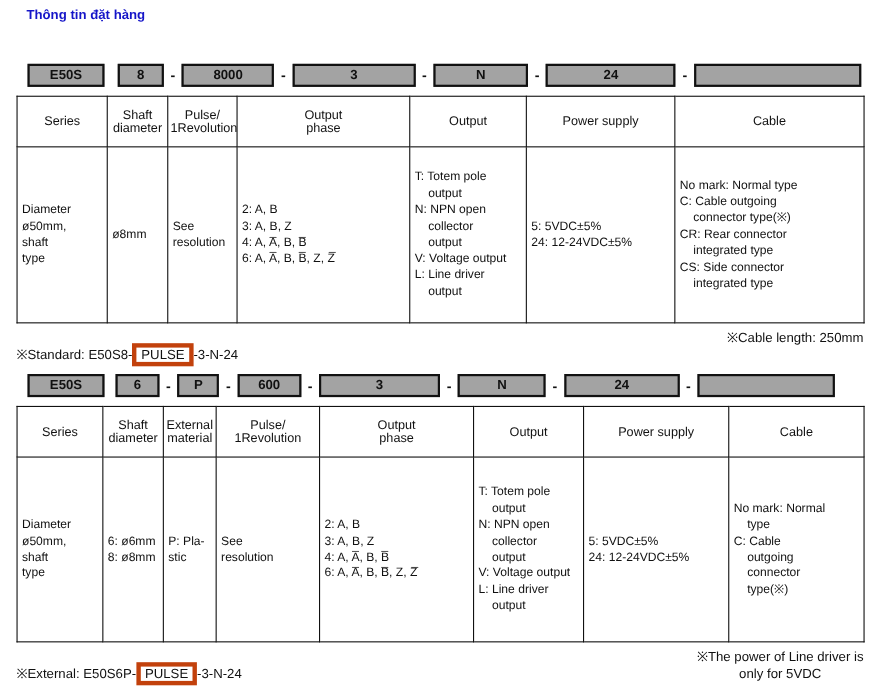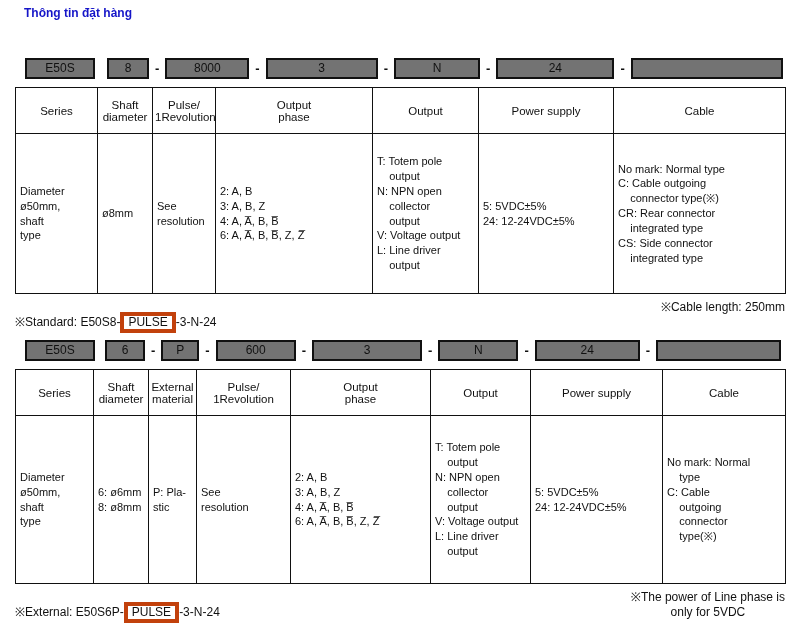--- a/index.html
+++ b/index.html
@@ -15,22 +15,22 @@
     position:absolute; left:24px; top:6px;
     font-size:12px; font-weight:bold; color:#1515c8;
   }
   .section { position:absolute; left:15px; width:770px; }
   .section-1 { top:56px; }
   .section-2 { top:338px; }
 
   .code-row { display:flex; align-items:center; height:24px; margin-bottom:7px; }
   .code-box {
     border:2px solid #111; height:21px; line-height:17px;
-    text-align:center; font-weight:normal; font-size:12px;
-    display:inline-block; background:#737373; flex:none;
+    text-align:center; font-weight:bold; font-size:12px;
+    display:inline-block; background:#a3a3a3; flex:none;
   }
   .dash { font-weight:bold; font-size:13px; padding:0 6px; flex:none; }
 
   table { border-collapse:collapse; table-layout:fixed; width:770px; }
   th, td { border:1px solid #111; vertical-align:middle; }
   th {
     font-weight:normal; font-size:11.5px; text-align:center;
     white-space:pre-line; height:46px; padding:2px;
   }
   td {
@@ -44,21 +44,21 @@
   .note { white-space:pre-line; }
   .note-center { text-align:center; }
   .pulse-box { border:4px solid #c2410c; padding:0 4px; display:inline-block; line-height:13px; }
 
   
   .b1-0{width:70px;margin-left:10px;} .b1-1{width:42px;margin-left:12px;}
   .b1-2{width:84px;} .b1-3{width:112px;} .b1-4{width:86px;}
   .b1-5{width:118px;} .b1-6{width:152px;}
   
   .b2-0{width:70px;margin-left:10px;} .b2-1{width:40px;margin-left:10px;}
-  .b2-2{width:38px;} .b2-3{width:80px;} .b2-4{width:110px;}
+  .b2-2{width:38px;} .b2-3{width:58px;} .b2-4{width:110px;}
   .b2-5{width:80px;} .b2-6{width:105px;} .b2-7{width:125px;}
 </style>
 </head>
 <body>
 
 <div class="page-title">Thông tin đặt hàng</div>
 
 <div class="section section-1">
 
   <div class="code-row">
@@ -217,16 +217,16 @@
     connector
     type(※)</td>
     </tr>
   </tbody>
     </table>
 
   <div class="notes">
     <div class="note">
       <span>※External: E50S6P-</span><span class="pulse-box">PULSE</span><span>-3-N-24</span>
     </div>
-    <div class="note note-center">※The power of Line phase is
+    <div class="note note-center">※The power of Line driver is
 only for 5VDC</div>
   </div>
 </div>
 
 </body></html>

